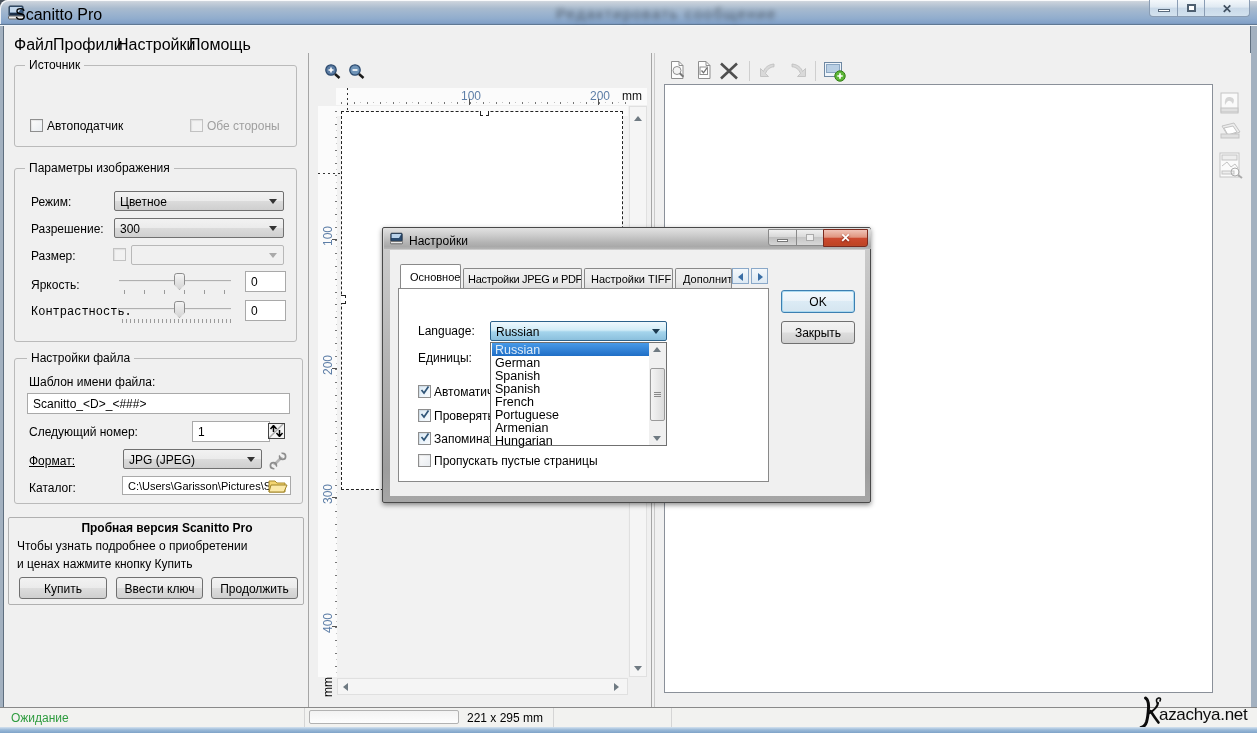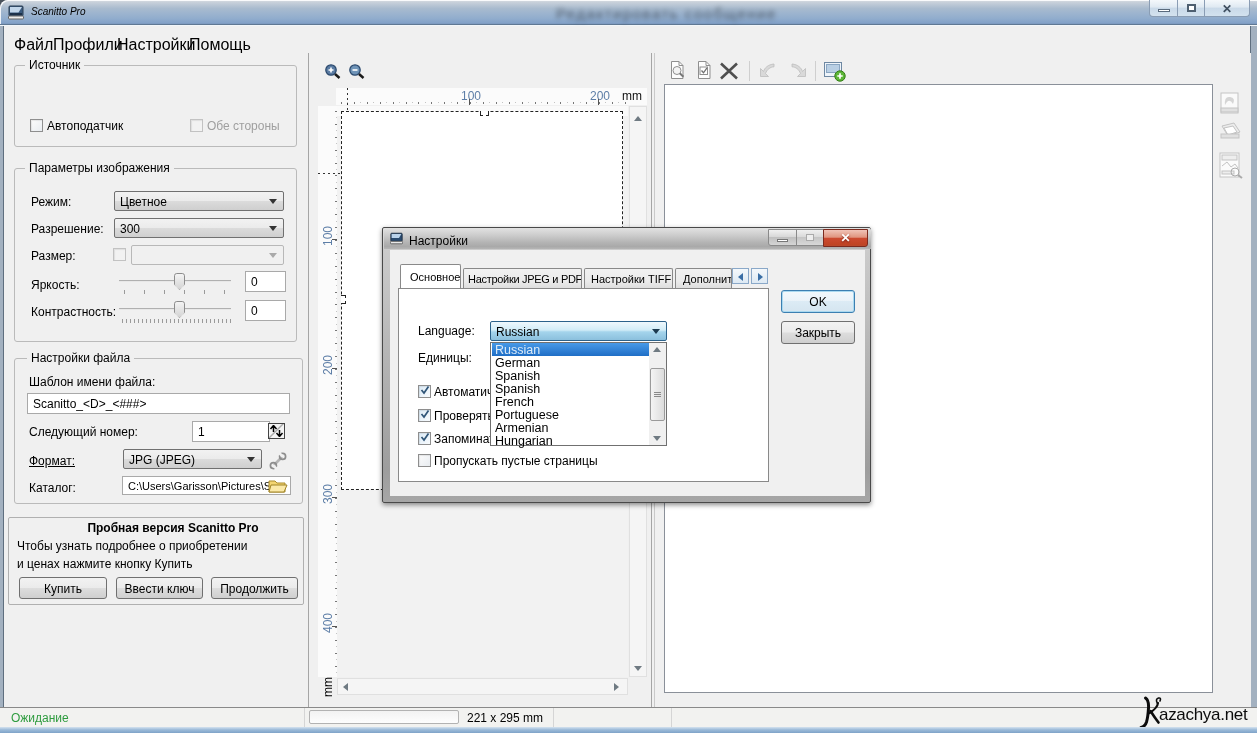--- a/index.html
+++ b/index.html
@@ -54,21 +54,21 @@
 <div class="abs" id="titlebar" style="border-top-left-radius:8px;box-shadow:inset 1px 1px 0 rgba(255,255,255,.85);"></div>
 <div class="abs" id="blurtext">Редактировать сообщение</div>
 <div class="abs" style="left:8px;top:5px;width:16px;height:15px;">
   <svg width="16" height="15" viewBox="0 0 16 15">
     <rect x="1" y="1" width="14" height="10" rx="1" fill="#3a5a7e" stroke="#2b3c50"></rect>
     <path d="M2 2 L14 2 L10.5 7.5 L2 7.5 Z" fill="#c2d6ea"></path>
     <path d="M2 8 L14 8 L14 10 L2 10 Z" fill="#1d314a"></path>
     <rect x="0.5" y="11" width="15" height="3" rx="1" fill="#ececec" stroke="#666"></rect>
   </svg>
 </div>
-<div class="abs" style="left:31px;top:6px;font-size:10px;font-style:italic;">Scanitto Pro</div>
+<div class="abs" style="left:15px;top:6px;font-size:16px;">Scanitto Pro</div>
 <div class="abs winbtn b1">
     <div style="margin:9px auto 0;width:12px;height:3px;background:#fff;border:1px solid #5a6b7d;"></div>
   </div>
 <div class="abs winbtn b2">
     <div style="margin:4px auto 0;width:9px;height:8px;border:2px solid #4e5f70;background:#fff;"></div>
   </div>
 <div class="abs winbtn b3" style="text-align:center;font-weight:bold;color:#3f4f60;font-size:12px;"><span style="position:relative;top:2px;">✕</span></div>
 
 <div class="abs" id="menubar"></div>
 <div class="abs menuitem" style="left:14px;top:36px;">Файл</div>
@@ -109,21 +109,21 @@
   <div class="abs cbx dis" style="left:127px;top:192px;width:153px;height:20px;">
       <span class="arr"></span>
     </div>
   <div class="lbl" style="left:27px;top:225px;">Яркость:</div>
   <div class="sl-track" style="left:115px;top:227px;width:112px;"></div>
   <div class="sl-thumb" style="left:170px;top:220px;"></div>
   <div class="abs tbox" style="left:241px;top:218px;width:41px;height:21px;">
       <span class="txt">0</span>
     </div>
   <div class="abs" style="left:120px;top:237px;width:106px;height:4px;background:repeating-linear-gradient(90deg,#9a9a9a 0 1px,transparent 1px 20px);"></div>
-  <div class="lbl" style="left:27px;top:252px;">Контрастность:</div>
+  <div class="lbl" style="left:27px;top:252px;font-family:Liberation Mono, monospace;">Контрастность:</div>
   <div class="sl-track" style="left:115px;top:255px;width:112px;"></div>
   <div class="sl-thumb" style="left:170px;top:248px;"></div>
   <div class="abs tbox" style="left:241px;top:247px;width:41px;height:21px;">
       <span class="txt">0</span>
     </div>
   <div class="abs" style="left:118px;top:266px;width:110px;height:4px;background:repeating-linear-gradient(90deg,#9a9a9a 0 1px,transparent 1px 4px);"></div>
 
   <div class="abs grp" style="left:10px;top:305px;width:289px;height:146px;">
     <div class="grplabel" style="left:12px;">Настройки файла</div>
   </div>
@@ -161,21 +161,21 @@
       <span class="txt" style="white-space:nowrap;font-size:11px;top:3px;">C:\Users\Garisson\Pictures\Sc</span>
     </div>
   <div class="abs" style="left:264px;top:426px;">
     <svg width="20" height="15" viewBox="0 0 20 15">
       <path d="M1 13 L1 2 L7 2 L9 4 L17 4 L17 13 Z" fill="#f3d572" stroke="#ab8c2d"></path>
       <path d="M3 6 L19 6 L16 13 L1 13 Z" fill="#fbe9a8" stroke="#a08426"></path>
     </svg>
   </div>
 
   <div class="abs" style="left:4px;top:464px;width:296px;height:88px;border:1px solid #b0b0b0;border-radius:2px;"></div>
-  <div class="lbl" style="left:17px;top:468px;width:304px;text-align:center;font-weight:bold;">Пробная версия Scanitto Pro</div>
+  <div class="lbl" style="left:11px;top:468px;width:304px;text-align:center;font-weight:bold;">Пробная версия Scanitto Pro</div>
   <div class="lbl" style="left:13px;top:486px;">Чтобы узнать подробнее о приобретении</div>
   <div class="lbl" style="left:13px;top:504px;">и ценах нажмите кнопку Купить</div>
   <div class="abs btn" style="left:15px;top:524px;width:88px;height:22px;padding-top:4px;">Купить</div>
   <div class="abs btn" style="left:112px;top:524px;width:87px;height:22px;padding-top:4px;">Ввести ключ</div>
   <div class="abs btn" style="left:207px;top:524px;width:87px;height:22px;padding-top:4px;">Продолжить</div>
 </div>
 
 <div class="abs" style="left:308px;top:53px;width:1px;height:654px;background:#a5a5a5;"></div>
 
 <div class="abs" id="midpanel" style="left:309px;top:53px;width:342px;height:650px;background:#f0f0f0;"></div>

